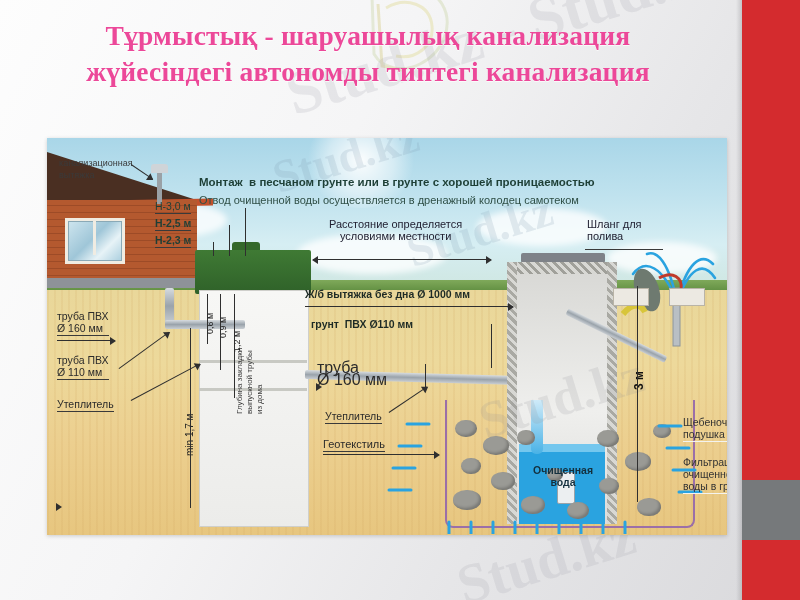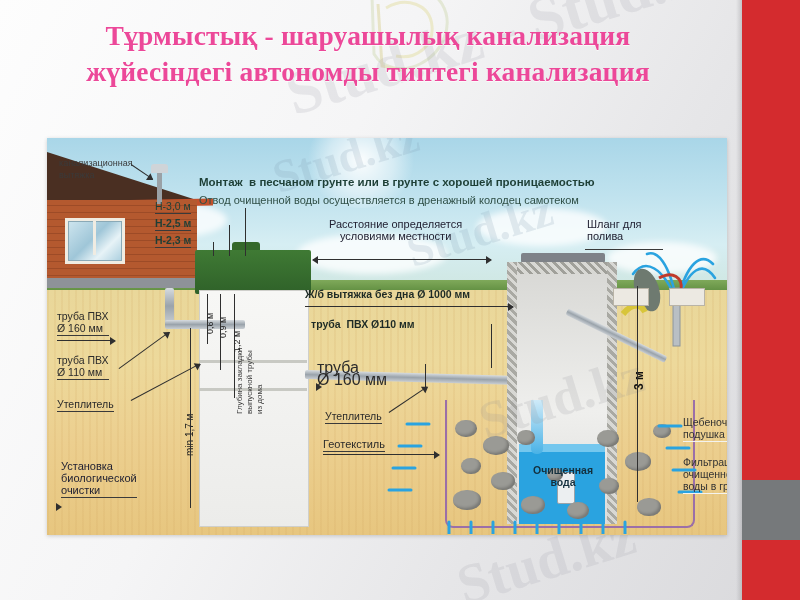--- a/index.html
+++ b/index.html
@@ -280,37 +280,34 @@
   <div class="lbl dim rot" style="left:157px;top:196px;">0,6 м</div>
   <div class="lbl dim rot" style="left:170px;top:200px;">0,9 м</div>
   <div class="lbl dim rot" style="left:184px;top:214px;">1,2 м</div>
   <div class="vline" style="left:160px;top:156px;height:50px;"></div>
   <div class="vline" style="left:173px;top:156px;height:76px;"></div>
   <div class="vline" style="left:187px;top:156px;height:104px;"></div>
 
   <div class="lbl lbl-head" style="left:258px;top:150px;font-size:10.5px;color:#1d2a25;">Ж/б вытяжка без дна Ø 1000 мм</div>
   <div class="arrow" style="left:258px;top:168px;width:208px;"></div>
 
-  <div class="lbl lbl-head" style="left:264px;top:180px;font-size:10.5px;color:#1d2a25;">труба  ПВХ Ø110 мм</div>
+  <div class="lbl lbl-head" style="left:264px;top:180px;font-size:10.5px;color:#1d2a25;">грунт  ПВХ Ø110 мм</div>
   <div class="vline" style="left:444px;top:186px;height:44px;"></div>
 
   <div class="lbl" style="left:270px;top:224px;font-size:16px;">труба
 Ø 160 мм</div>
   <div class="arrow" style="left:274px;top:248px;width:0;"></div>
   <div class="vline" style="left:378px;top:226px;height:24px;"></div>
 
   <div class="lbl lbl-u" style="left:278px;top:272px;font-size:10.5px;">Утеплитель</div>
   <div class="arrow" style="left:342px;top:274px;width:46px;transform:rotate(-34deg);transform-origin:left center;"></div>
 
   <div class="lbl lbl-u" style="left:276px;top:300px;font-size:11px;">Геотекстиль</div>
   <div class="arrow" style="left:276px;top:316px;width:116px;"></div>
 
-  <div class="lbl lbl-u" style="left:14px;top:322px;font-size:11px;color:#223;">Установка
-биологической
-очистки</div>
   <div class="arrow" style="left:14px;top:368px;width:0;"></div>
 
   <div class="lbl lbl-head" style="left:486px;top:326px;font-size:10.5px;color:#14303e;text-align:center;">Очищенная
 вода</div>
 
   <div class="lbl lbl-uw" style="left:636px;top:278px;font-size:10.5px;color:#333;">Щебеночная
 подушка</div>
   <div class="lbl lbl-uw" style="left:636px;top:318px;font-size:10.5px;color:#333;">Фильтрация
 очищенной
 воды в грунт</div>

